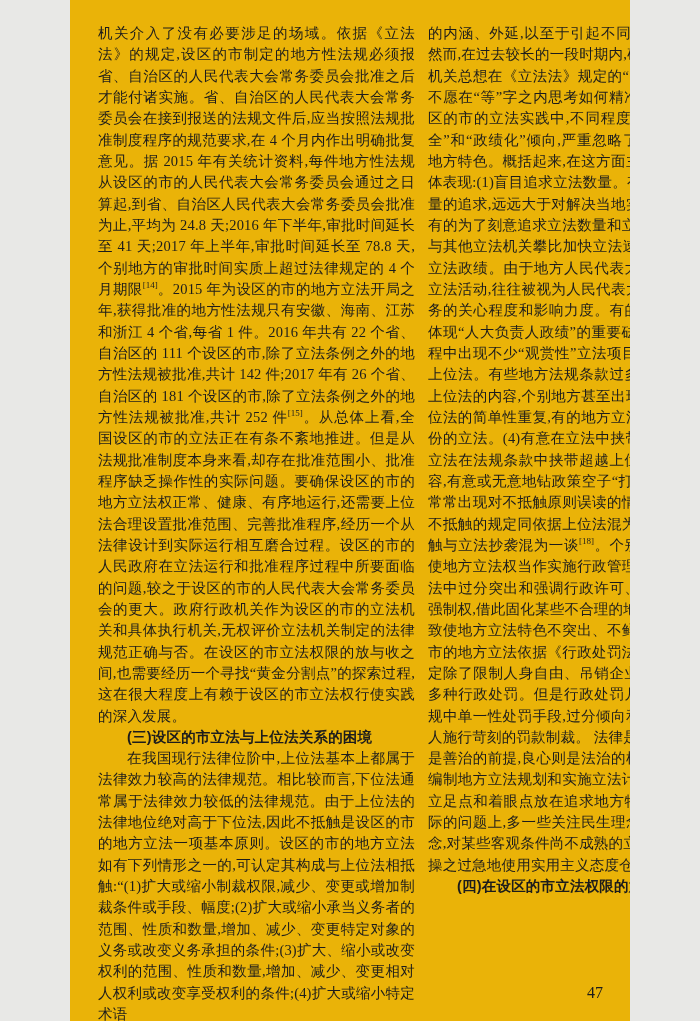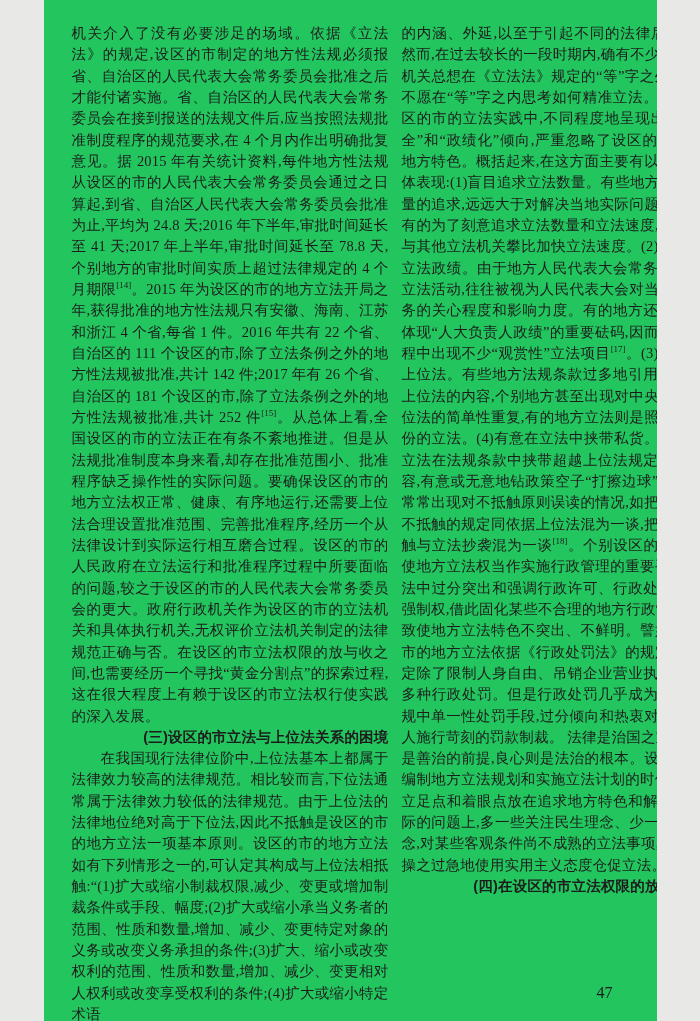--- a/index.html
+++ b/index.html
@@ -2,24 +2,24 @@
 <html><head>
 <meta charset="utf-8">
 <style>
   html, body {
     margin: 0;
     padding: 0;
     background: #e8e8e6;
   }
   .page {
     position: relative;
-    width: 613px;
+    width: 560px;
     height: 1021px;
     margin: 0 auto;
-    background: #22c55e;
+    background: #eab308;
     color: #1c1c1c;
     font-family: "Liberation Serif", "DejaVu Serif", serif;
     overflow: hidden;
     box-sizing: border-box;
   }
   .columns {
     position: absolute;
     top: 23px;
     left: 28px;
     right: 24px;
@@ -42,31 +42,30 @@
     text-indent: 2em;
   }
   .column h3.section-heading {
     margin: 0;
     font-family: "Liberation Sans", "DejaVu Sans", sans-serif;
     font-weight: bold;
     font-size: 14.5px;
     line-height: 21.33px;
     text-indent: 2em;
     letter-spacing: 0.2px;
-    text-align: right;
   }
   sup.ref {
     font-size: 0.62em;
     line-height: 0;
     vertical-align: super;
     letter-spacing: 0;
   }
   .page-number {
     position: absolute;
-    right: 44px;
+    right: 27px;
     top: 984px;
     font-size: 16px;
     font-family: "Liberation Serif", "DejaVu Serif", serif;
     color: #1c1c1c;
   }
 </style>
 </head>
 <body>
 
 <div class="page">

